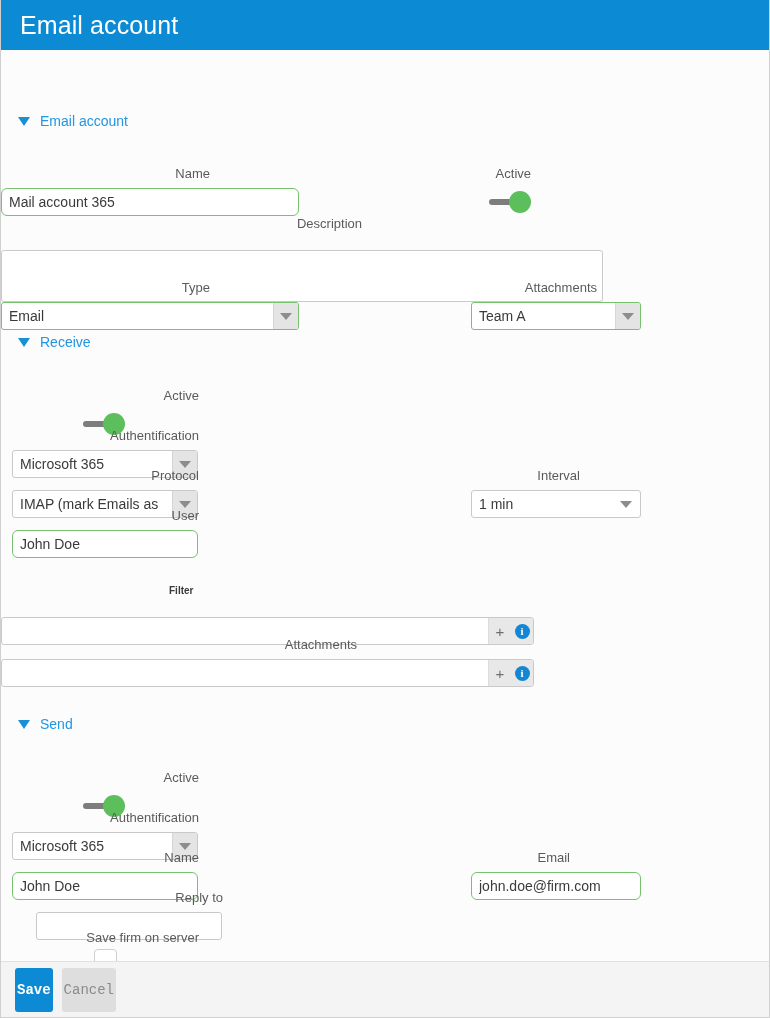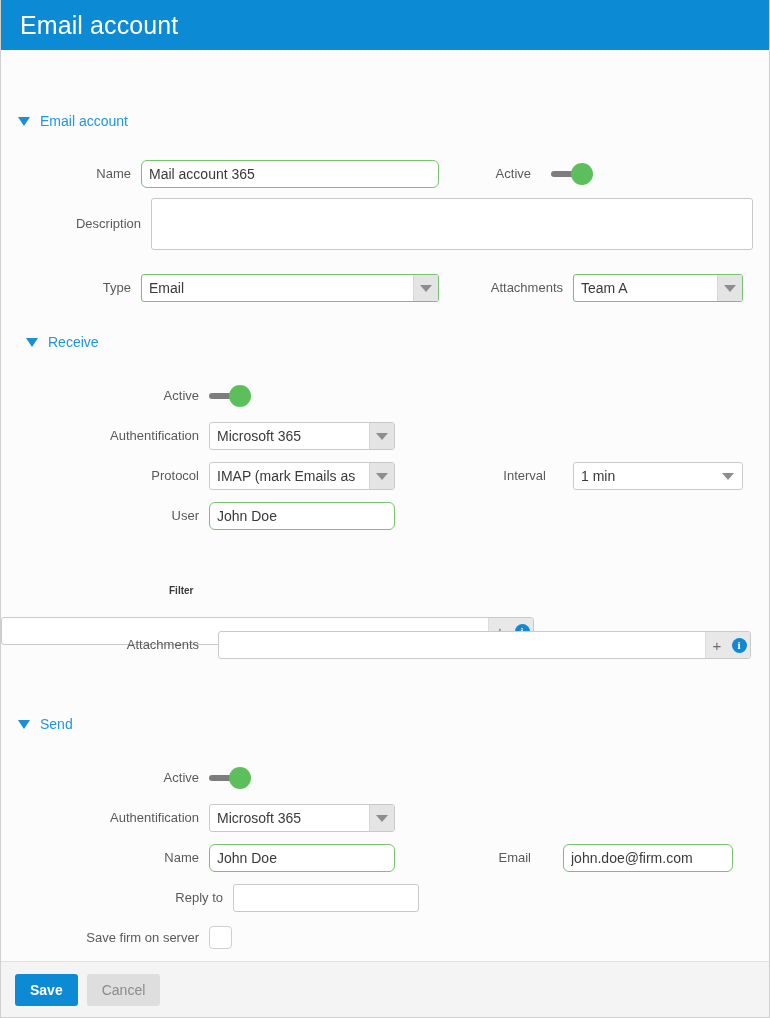--- a/index.html
+++ b/index.html
@@ -71,22 +71,23 @@
     margin-right: 10px;
   }
   .section-title {
     color: #2196e3;
     font-size: 14px;
   }
 
   
   .row {
     display: flex;
-    align-items: flex-start;
+    align-items: center;
     position: absolute;
+    flex-direction: column;
   }
   .label {
     font-size: 13px;
     color: #5a5a5a;
     text-align: right;
     line-height: 28px;
     white-space: nowrap;
   }
 
   
@@ -264,27 +265,27 @@
     height: 55px;
     background: #f4f4f4;
     border-top: 1px solid #e0e0e0;
     display: flex;
     align-items: center;
     padding-left: 14px;
     gap: 9px;
   }
   .btn {
     box-sizing: border-box;
-    height: 32px;
+    height: 44px;
     border: none;
     border-radius: 3px;
-    font-family: Liberation Sans, sans-serif;
+    font-family: Liberation Mono, monospace;
     font-size: 14px;
     cursor: pointer;
-    padding: 0 15px;
+    padding: 0 2px;
   }
   .btn-save {
     background: #0c8ad4;
     color: #ffffff;
     font-weight: bold;
   }
   .btn-cancel {
     background: #dedede;
     color: #8b8b8b;
   }
@@ -311,21 +312,21 @@
     </div>
 
     <div class="row" style="top:110px; left:470px;">
       <div class="label" style="width:60px; margin-right:20px;">Active</div>
       <div class="toggle" style="margin-top:3px;">
         <span class="track"></span>
         <span class="knob"></span>
       </div>
     </div>
 
-    <div class="row" style="top:148px; left:0;margin-left:10px;">
+    <div class="row" style="top:148px; left:0;">
       <div class="label" style="width:130px; margin-right:10px; line-height:52px;">Description</div>
       <textarea class="txt" style="width: 602px;"></textarea>
     </div>
 
     <div class="row" style="top:224px; left:0;">
       <div class="label" style="width:130px; margin-right:10px;">Type</div>
       <div class="sel valid" style="width:298px;">
         <span class="sel-value">Email</span>
         <span class="sel-btn">
           <span class="caret"></span>
@@ -336,21 +337,21 @@
     <div class="row" style="top:224px; left:470px;">
       <div class="label" style="width:92px; margin-right:10px;">Attachments</div>
       <div class="sel valid" style="width:170px;">
         <span class="sel-value">Team A</span>
         <span class="sel-btn">
           <span class="caret"></span>
         </span>
       </div>
     </div>
 
-    <div class="section-header" style="position:absolute; top:279px; left:8px;">
+    <div class="section-header" style="position:absolute; top:279px; left:0;">
       <span class="tri"></span>
       <span class="section-title">Receive</span>
     </div>
 
     <div class="row" style="top:332px; left:0;">
       <div class="label" style="width:198px; margin-right:10px;">Active</div>
       <div class="toggle" style="margin-top:3px;">
         <span class="track"></span>
         <span class="knob"></span>
       </div>

